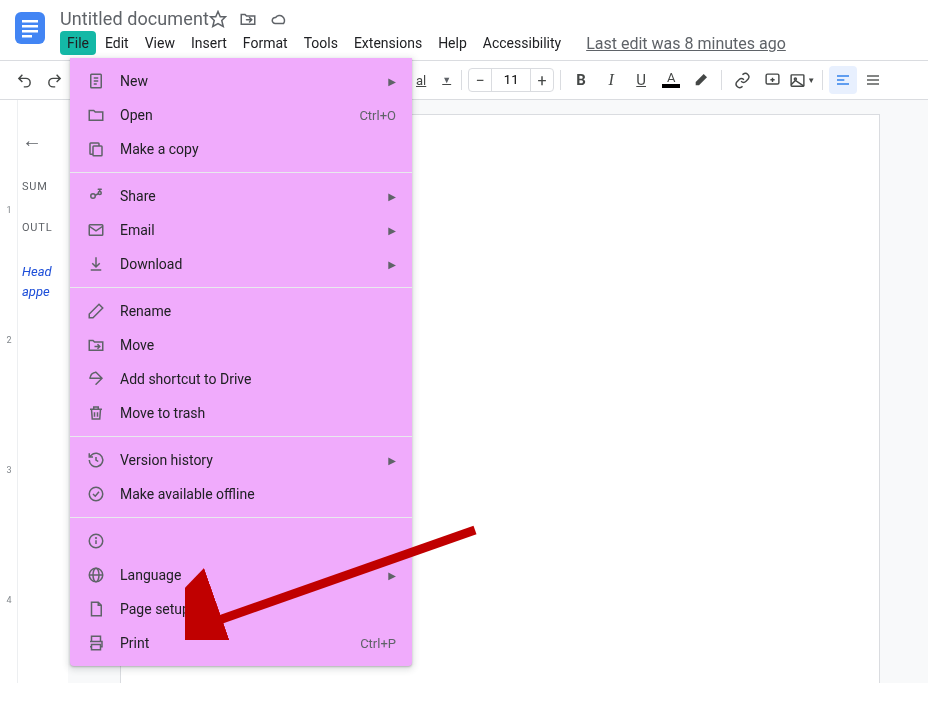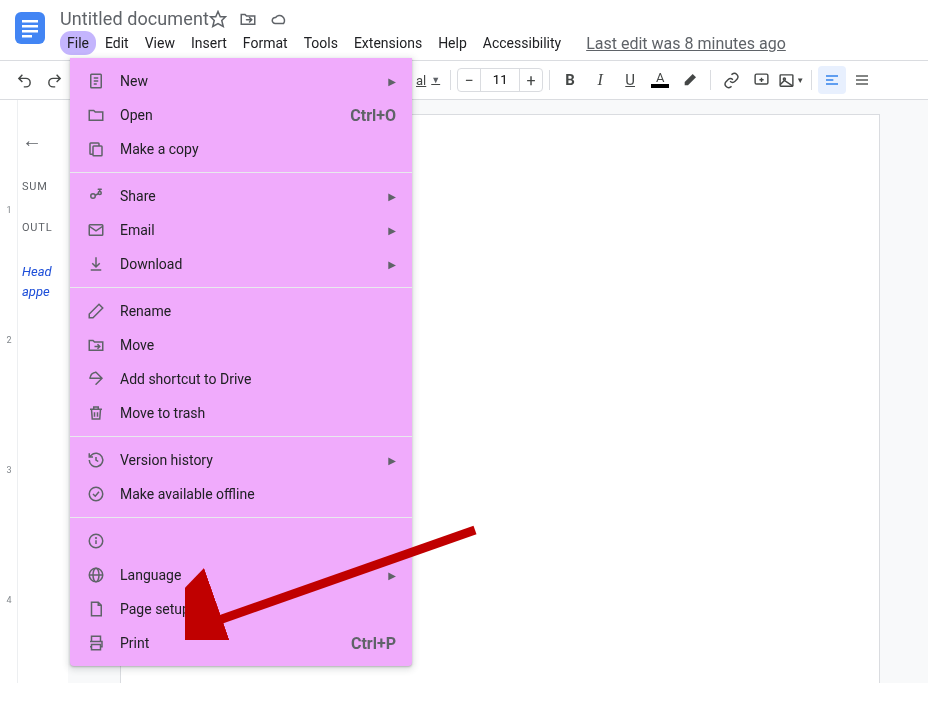--- a/index.html
+++ b/index.html
@@ -8,31 +8,31 @@
     .header { display: flex; align-items: flex-start; padding: 8px 12px 0 12px; height: 60px; }
     .docs-logo { margin-right: 12px; margin-top: 2px; }
     .docs-logo svg { width: 36px; height: 36px; }
     .title-area { flex: 1; }
     .title-row { display: flex; align-items: center; gap: 0; margin-bottom: 2px; }
     .doc-title { font-size: 18px; color: #5f6368; letter-spacing: 0.1px; }
     .title-icons { display: flex; gap: 12px; color: #5f6368; }
     .title-icons span { cursor: pointer; display: inline-flex; }
     .menubar { display: flex; align-items: center; gap: 2px; }
     .menubar-item { padding: 4px 7px; font-size: 14px; color: #202124; cursor: pointer; border-radius: 4px; }
-    .menubar-item.active { background: #c4b5fd; border-radius: 11px; }
+    .menubar-item.active { background: #14b8a6; }
     .last-edit { margin-left: 16px; font-size: 16px; color: #5f6368; text-decoration: underline; cursor: pointer; }
     
     .toolbar { height: 40px; border-top: 1px solid #dadce0; border-bottom: 1px solid #dadce0; display: flex; align-items: center; padding: 0 10px; gap: 2px; position: relative; }
     .tb-btn { width: 28px; height: 28px; display: inline-flex; align-items: center; justify-content: center; cursor: pointer; border-radius: 4px; color: #444746; font-size: 15px; }
     .tb-sep { width: 1px; height: 20px; background: #dadce0; margin: 0 4px; }
     .tb-gap { width: 340px; }
     .font-size-box { display: flex; align-items: center; border: 1px solid #dadce0; border-radius: 4px; height: 24px; }
     .font-size-box .pm { width: 22px; text-align: center; cursor: pointer; color: #444746; font-size: 16px; }
     .font-size-box .val { width: 40px; text-align: center; font-size: 13px; border-left: 1px solid #dadce0; border-right: 1px solid #dadce0; height: 100%; line-height: 22px; }
-    .dd { display: inline-flex; align-items: center; gap: 5px; padding: 0 4px; font-size: 13px; cursor: pointer; color: #444746; text-decoration: underline; }
+    .dd { display: inline-flex; align-items: center; gap: 16px; padding: 0 4px; font-size: 13px; cursor: pointer; color: #444746; text-decoration: underline; }
     .dd .arrow { font-size: 9px; color: #5f6368; }
     .fmt-b { font-weight: bold; font-size: 15px; }
     .fmt-i { font-style: italic; font-family: serif; font-size: 16px; }
     .fmt-u { text-decoration: underline; font-size: 15px; }
     .txt-color-btn { display: inline-flex; flex-direction: column; align-items: center; width: 24px; }
     .txt-color-btn .underline-bar { height: 4px; width: 18px; background: #000; }
     .align-btn.active { background: #e8f0fe; color: #1a73e8; border-radius: 4px; }
     
     .workspace { display: flex; height: calc(100% - 118px); position: relative; }
     .ruler-vert { width: 18px; background: #fff; border-right: 1px solid #edeff1; position: relative; font-size: 9px; color: #80868b; }
@@ -47,21 +47,21 @@
     .rh-indent { position: absolute; top: 3px; left: 575px; }
     
     .canvas { flex: 1; background: #f8f9fa; padding: 14px 0 0 0; overflow: hidden; }
     .page { background: #fff; margin-left: 52px; width: 760px; height: 680px; border: 1px solid #dadce0; position: relative; }
     .cursor { position: absolute; top: 102px; left: 102px; width: 1px; height: 17px; background: #000; }
     
     .file-menu { position: absolute; top: 58px; left: 70px; width: 342px; background: #f0abfc; border-radius: 0 0 4px 4px; box-shadow: 0 2px 6px 2px rgba(60,64,67,.15), 0 1px 2px rgba(60,64,67,.3); z-index: 100; padding: 6px 0; }
     .menu-item { display: flex; align-items: center; height: 34px; padding: 0 16px; cursor: pointer; font-size: 14px; color: #202124; }
     .menu-icon { width: 20px; height: 20px; margin-right: 14px; color: #5f6368; display: inline-flex; align-items: center; justify-content: center; flex-shrink: 0; }
     .menu-label { flex: 1; }
-    .menu-right { color: #5f6368; font-size: 16px; margin-left: auto; font-weight: bold; }
+    .menu-right { color: #5f6368; font-size: 13px; margin-left: auto; }
     .submenu-arrow { color: #5f6368; font-size: 10px; margin-left: auto; }
     .menu-divider { height: 1px; background: #e8eaed; margin: 6px 0; }
     
     .annotation-arrow { position: absolute; top: 520px; left: 185px; z-index: 200; pointer-events: none; }
   </style>
 </head>
 <body>
 
 <div class="header">
   <div class="docs-logo">

